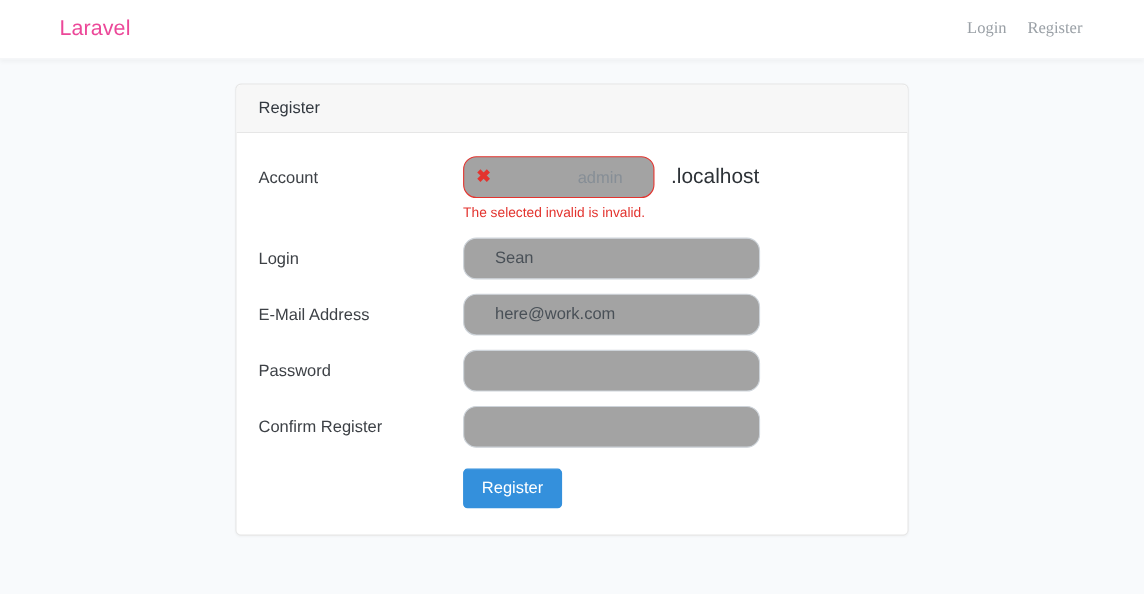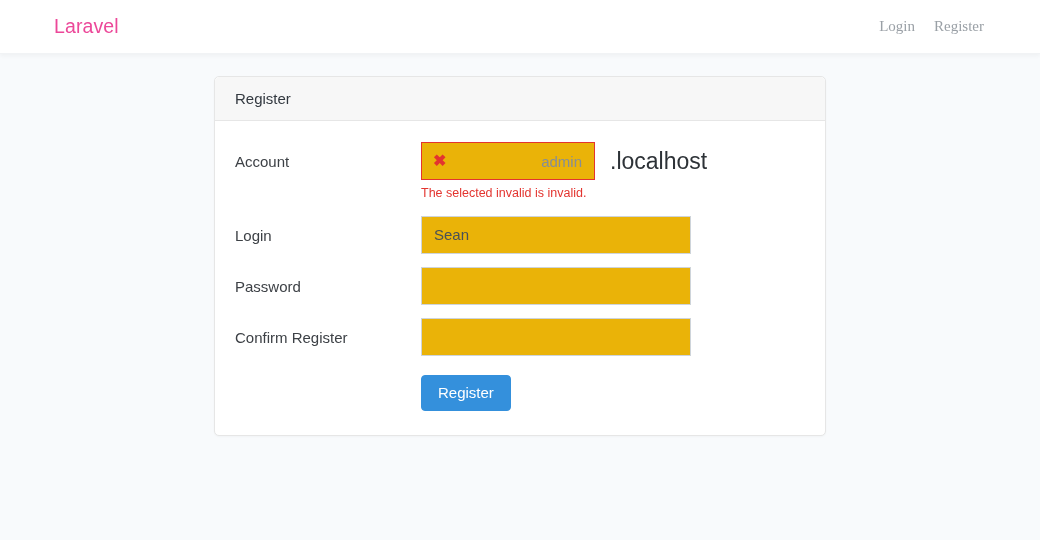--- a/index.html
+++ b/index.html
@@ -94,26 +94,26 @@
   .input-col {
     display: flex;
     flex-direction: column;
   }
 
   .form-control {
     width: 270px;
     height: 38px;
     box-sizing: border-box;
     border: 1px solid #ced4da;
-    border-radius: 0;
-    padding: 6px 12px;
+    border-radius: 12px;
+    padding: 6px 28px;
     font-size: 15px;
     color: #495057;
     font-family: "Liberation Sans", sans-serif;
-    background: #eab308;
+    background: #a3a3a3;
     outline: none;
   }
   .form-control::placeholder {
     color: #868e96;
   }
 
   
   .account-field {
     position: relative;
     width: 174px;
@@ -133,21 +133,21 @@
     top: 50%;
     transform: translateY(-50%);
     color: #e3342f;
     font-size: 16px;
     font-weight: bold;
     line-height: 1;
     pointer-events: none;
   }
   .domain-suffix {
     margin-left: 15px;
-    font-size: 23px;
+    font-size: 19px;
     color: #2d3237;
     line-height: 38px;
   }
   .error-text {
     margin-top: 5px;
     font-size: 12.5px;
     color: #e3342f;
     line-height: 1.4;
   }
 
@@ -203,20 +203,26 @@
         </div>
       </div>
 
       <div class="form-row">
         <div class="form-label">Login</div>
         <div class="form-control-wrap">
           <input class="form-control" type="text" value="Sean" style="">
         </div>
       </div>
 
+      <div class="form-row">
+        <div class="form-label">E-Mail Address</div>
+        <div class="form-control-wrap">
+          <input class="form-control" type="text" value="here@work.com" style="">
+        </div>
+      </div>
 
       <div class="form-row">
         <div class="form-label">Password</div>
         <div class="form-control-wrap">
           <input class="form-control" type="password" value="" style="">
         </div>
       </div>
 
       <div class="form-row">
         <div class="form-label">Confirm Register</div>

